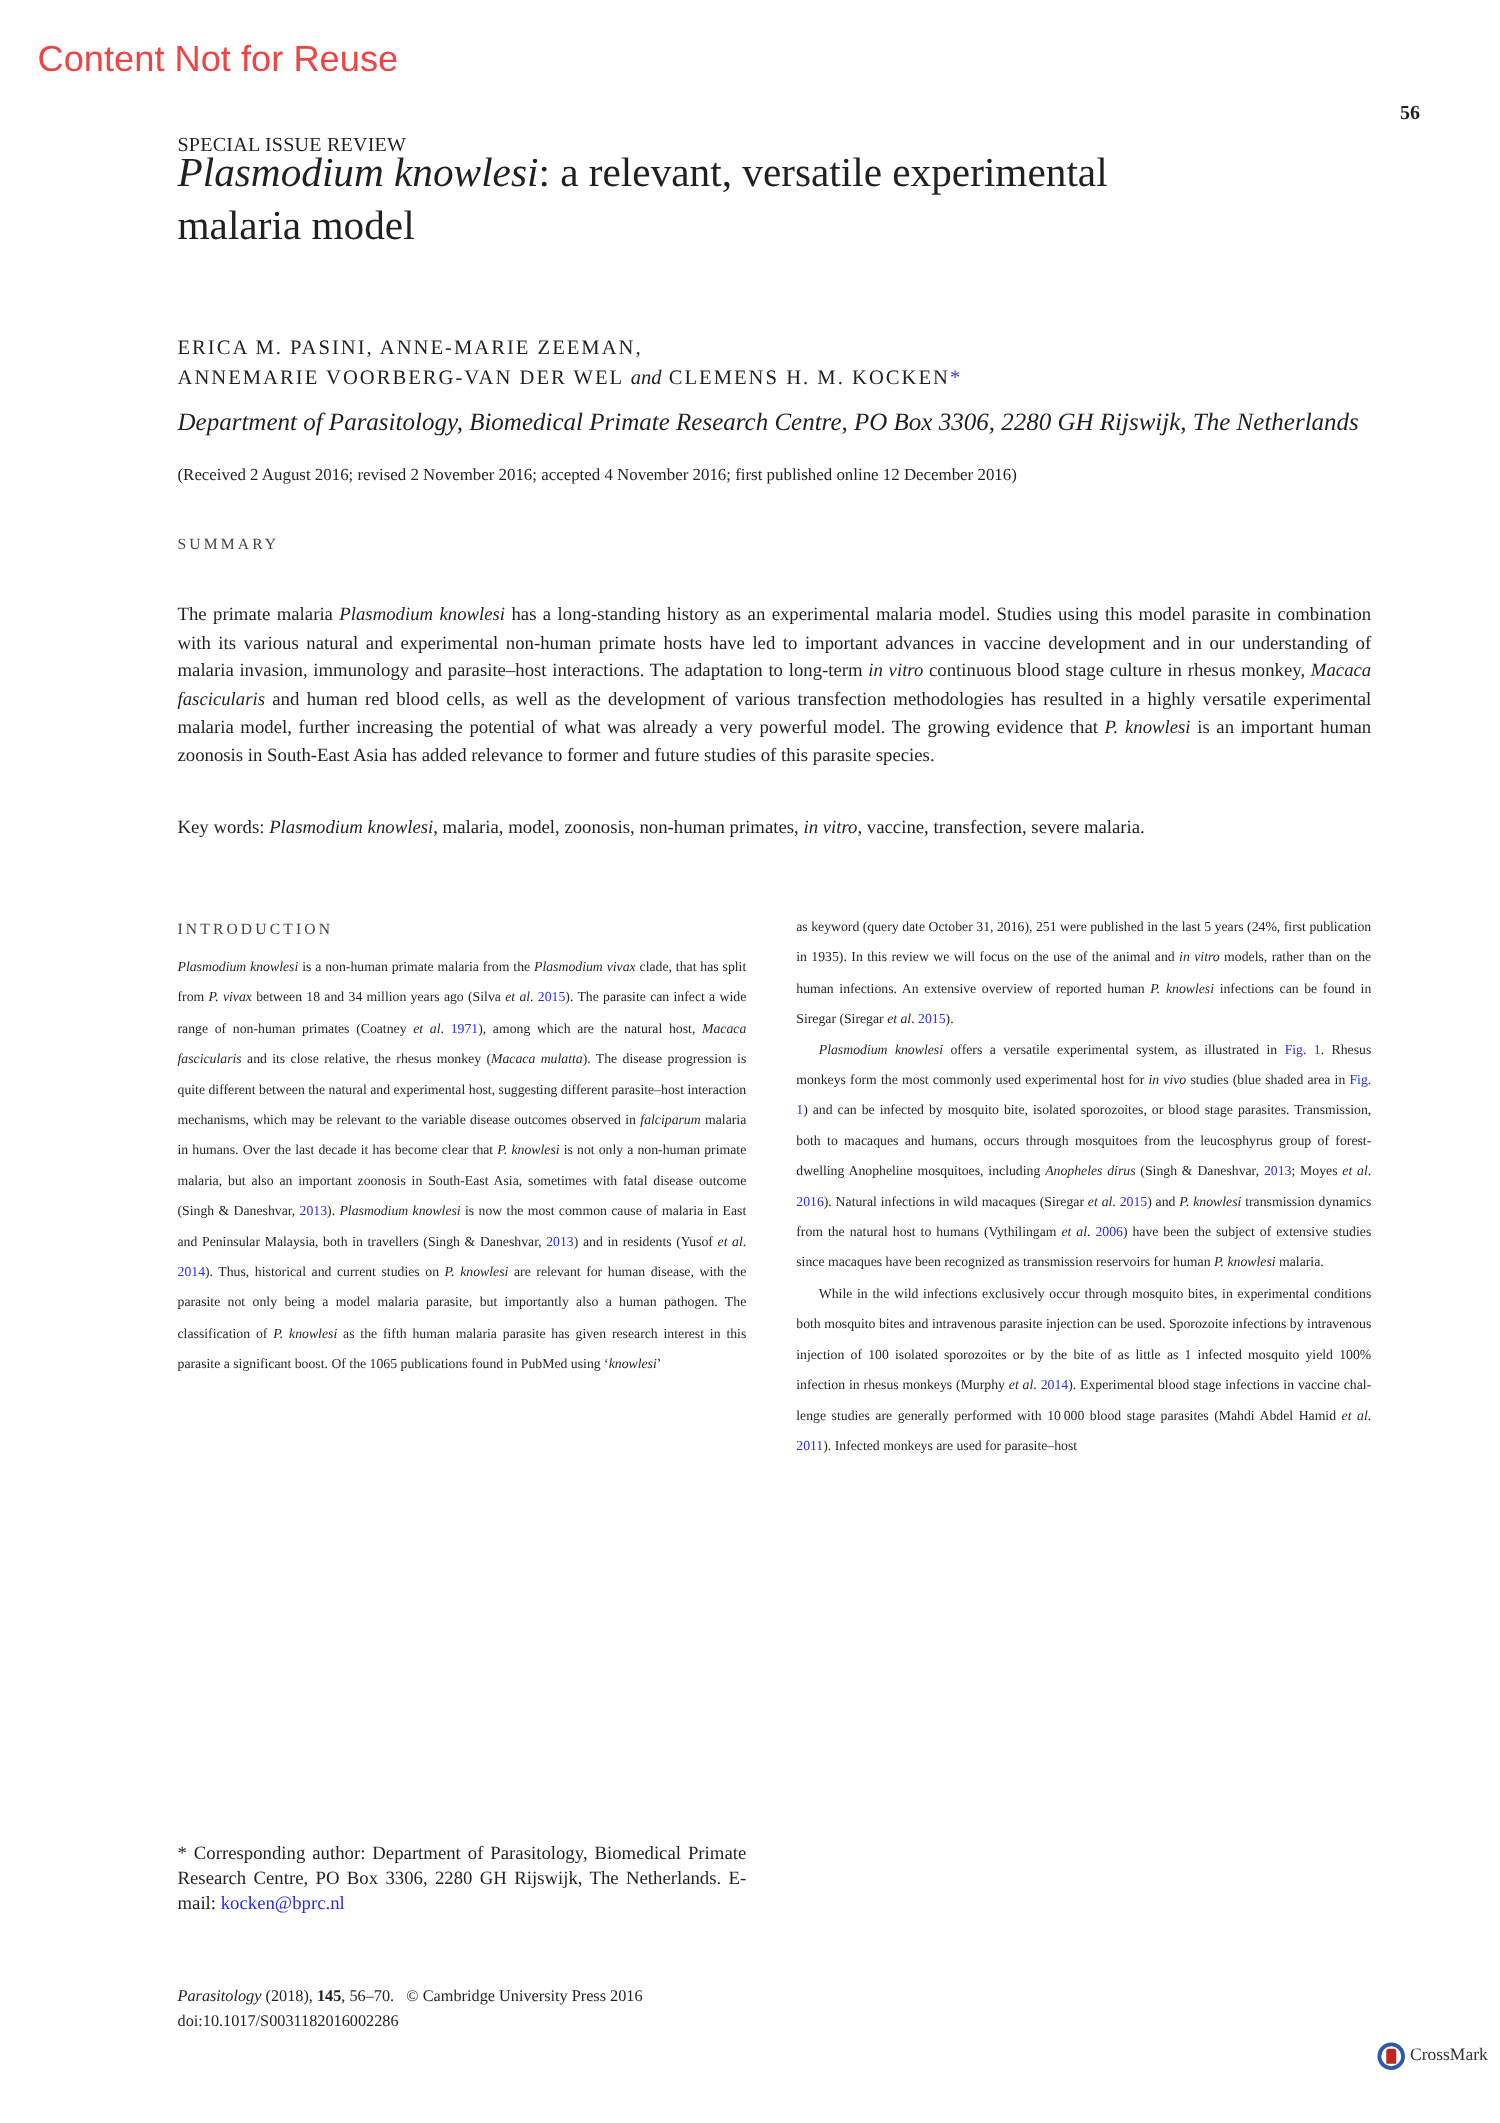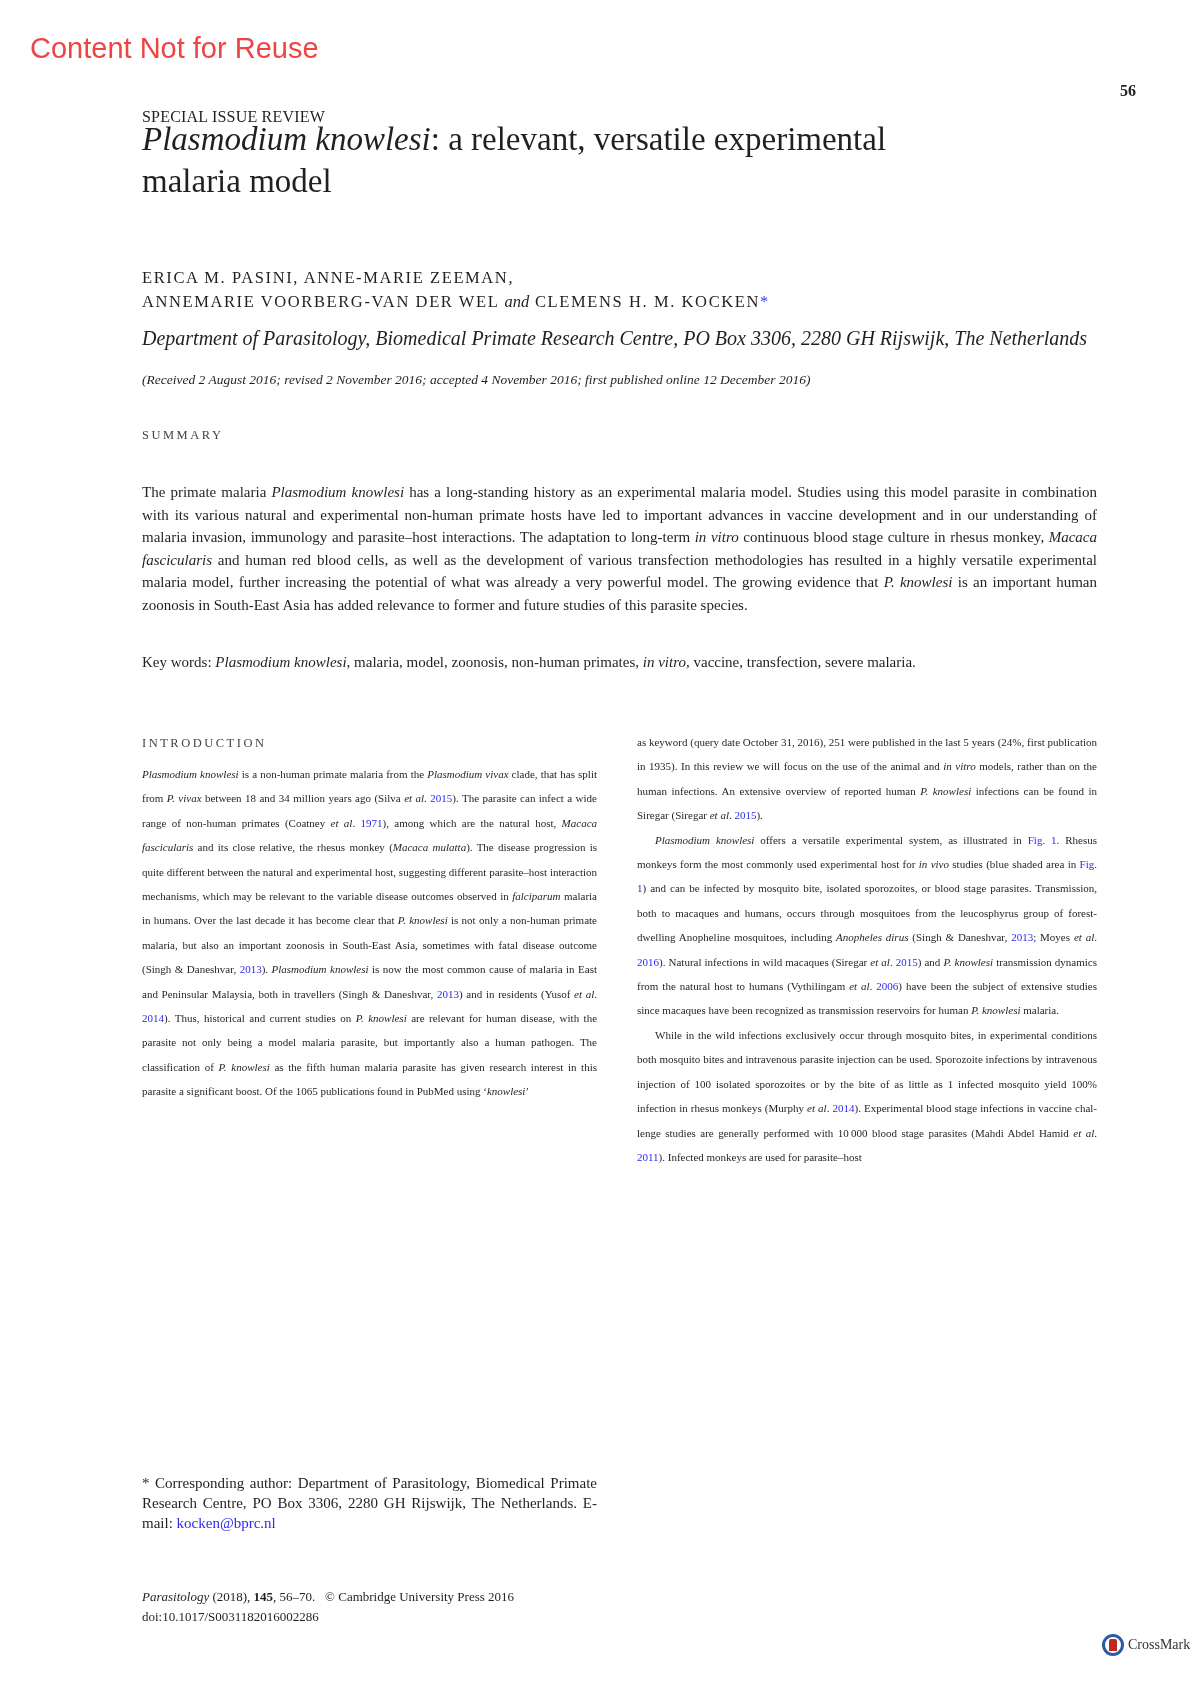--- a/index.html
+++ b/index.html
@@ -9,21 +9,21 @@
   .watermark { left: 30px; top: 32px; font-family: "Liberation Sans", "DejaVu Sans", sans-serif;
                font-size: 29px; color: #ef4444; }
   .kicker { left: 142px; top: 80px; font-size: 16px; font-weight: normal; letter-spacing: 0.2px; margin-top: 28px; }
   .pageno { left: 1120px; top: 82px; font-size: 16px; font-weight: bold; }
   .title { left: 142px; top: 118px; width: 940px; font-size: 33px; line-height: 42px; }
   .title i { font-style: italic; }
   .authors { left: 142px; top: 266px; font-size: 16.5px; letter-spacing: 1.6px; line-height: 24px; }
   .authors .and { font-style: italic; letter-spacing: 0; }
   .star { color: #3a3aff; }
   .affil { left: 142px; top: 327px; font-size: 20px; font-style: italic; }
-  .dates { left: 142px; top: 372px; font-size: 13.5px; font-style: italic; }
+  .dates { left: 142px; top: 372px; font-size: 13.5px; }
   .smallcaps-head { font-size: 12.5px; letter-spacing: 2.5px; color: #444; }
   .summary-head { left: 142px; top: 428px; }
   .summary { left: 142px; top: 453px; width: 955px; font-size: 15px; line-height: 22.5px; text-align: justify; margin-top: 28px; }
   .keywords { left: 142px; top: 651px; width: 955px; font-size: 15px; line-height: 22.5px; }
   .intro-head { left: 142px; top: 736px; }
   .col { font-size: 11px; line-height: 24.4px; text-align: justify; hyphens: manual; }
   .col-left { left: 142px; top: 762px; width: 455px; }
   .col-right { left: 637px; top: 730px; width: 460px; }
   .col p { margin: 0; }
   .col p.indent { text-indent: 18px; }

